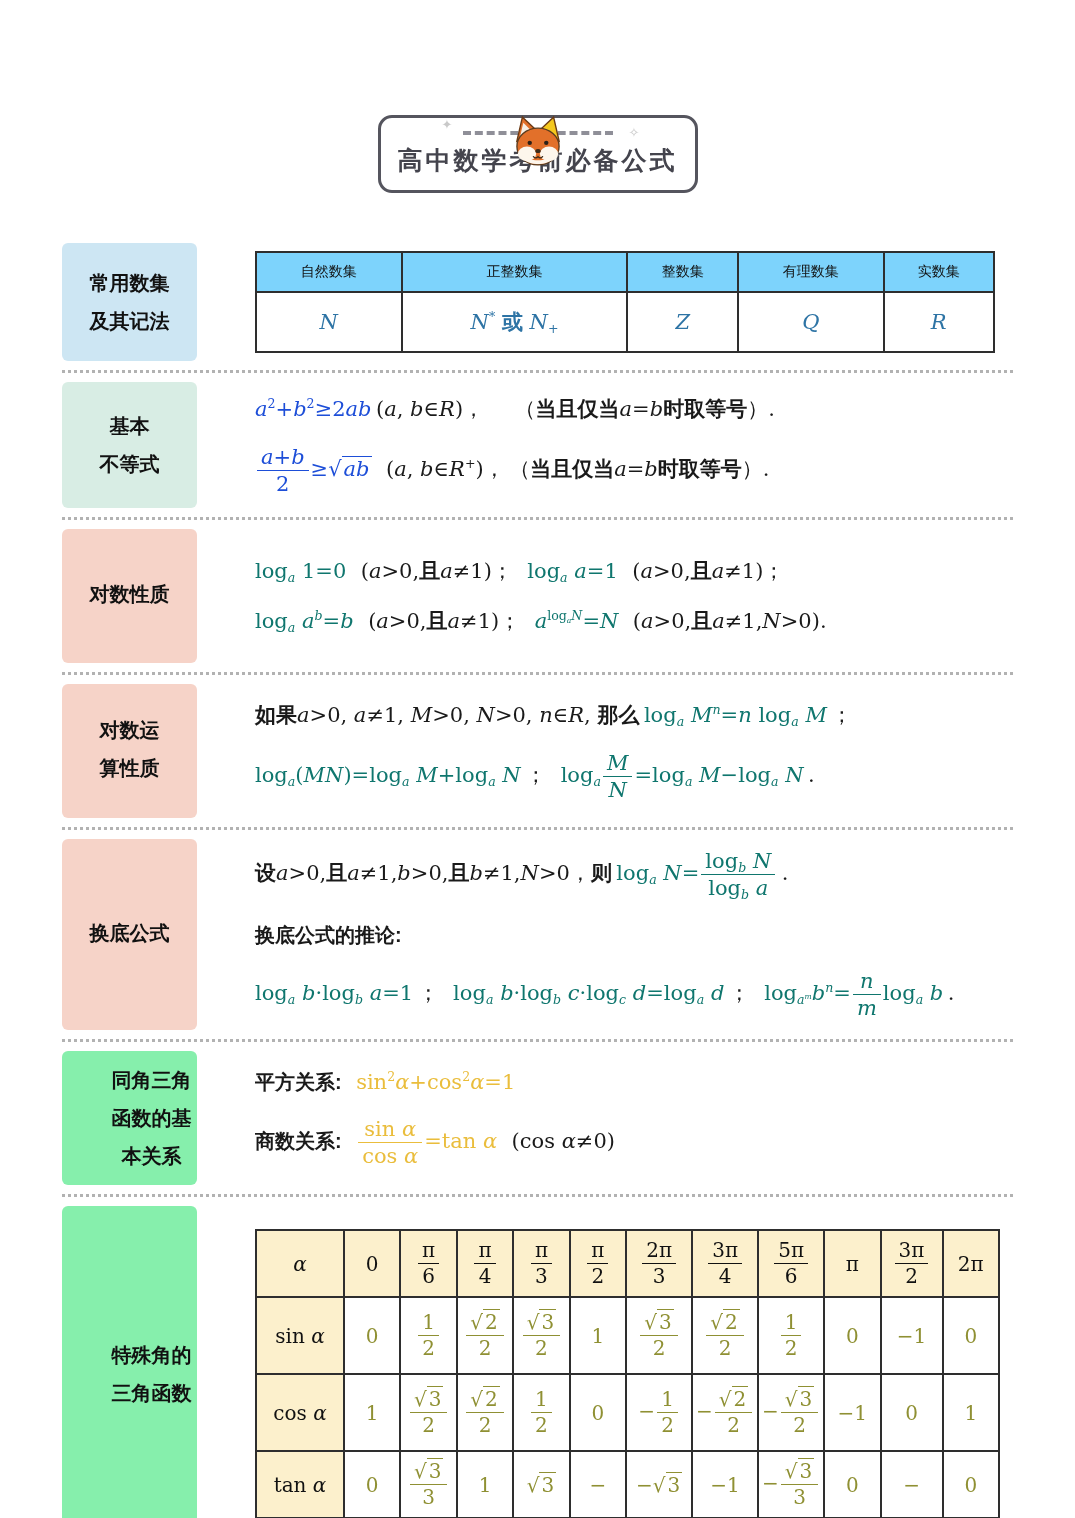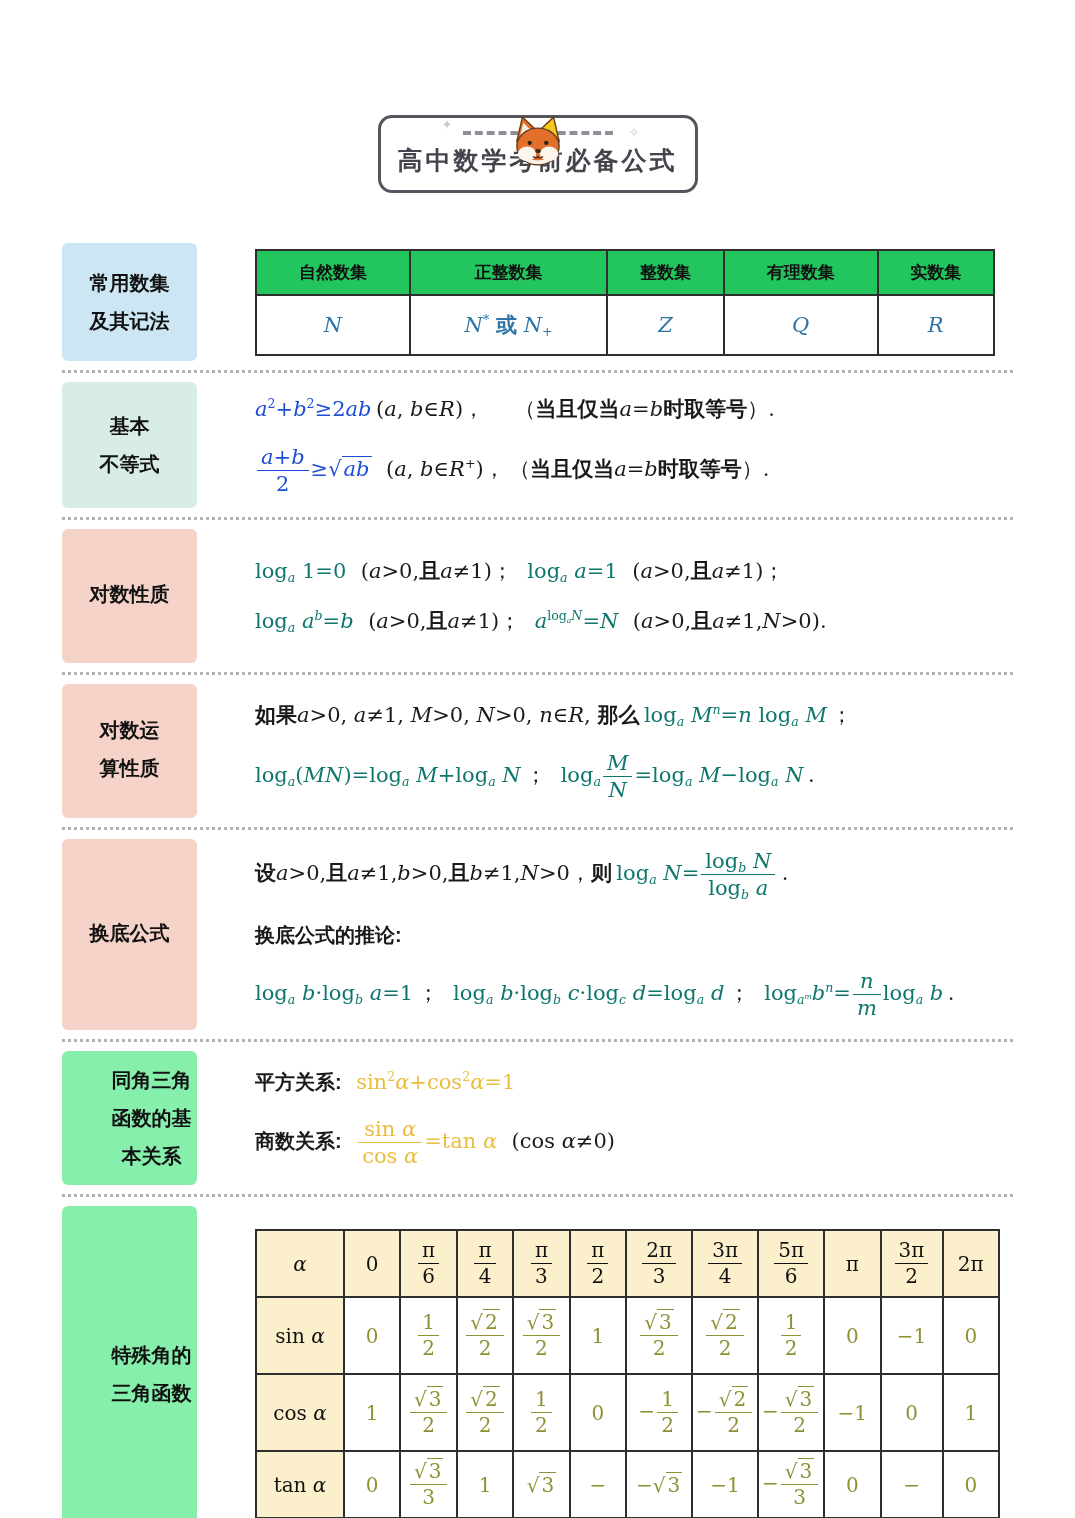--- a/index.html
+++ b/index.html
@@ -58,21 +58,21 @@
   .c-gold   { color:#eabd3c; }
   .c-olive  { color:#8f9033; }
   .c-black  { color:#1a1a1a; }
   .gap-l { margin-left:26px; }
   .gap-s { margin-left:10px; }
   .zh-lead { font-size:20px; font-weight:bold; color:#1a1a1a; }
 
   
   .sets-table { border-collapse:collapse; width:740px; }
   .sets-table th {
-    background:#22c55e; border:2px solid #2e2e2e; font-size:17px; font-weight:bold;
+    background:#7dd3fc; border:2px solid #2e2e2e; font-size:14px; font-weight:normal;
     padding:10px 0; color:#111; font-family:"Liberation Sans",sans-serif;
   }
   .sets-table td { border:2px solid #2e2e2e; background:#fff; height:60px; text-align:center; }
 
   
   .trig-table { border-collapse:collapse; table-layout:fixed; width:745px; }
   .trig-table th, .trig-table td {
     border:2px solid #2e2e2e; text-align:center; padding:7px 2px; font-weight:normal; font-size:20px;
   }
   .trig-table .hd { background:#fcf0cc; color:#111; }

